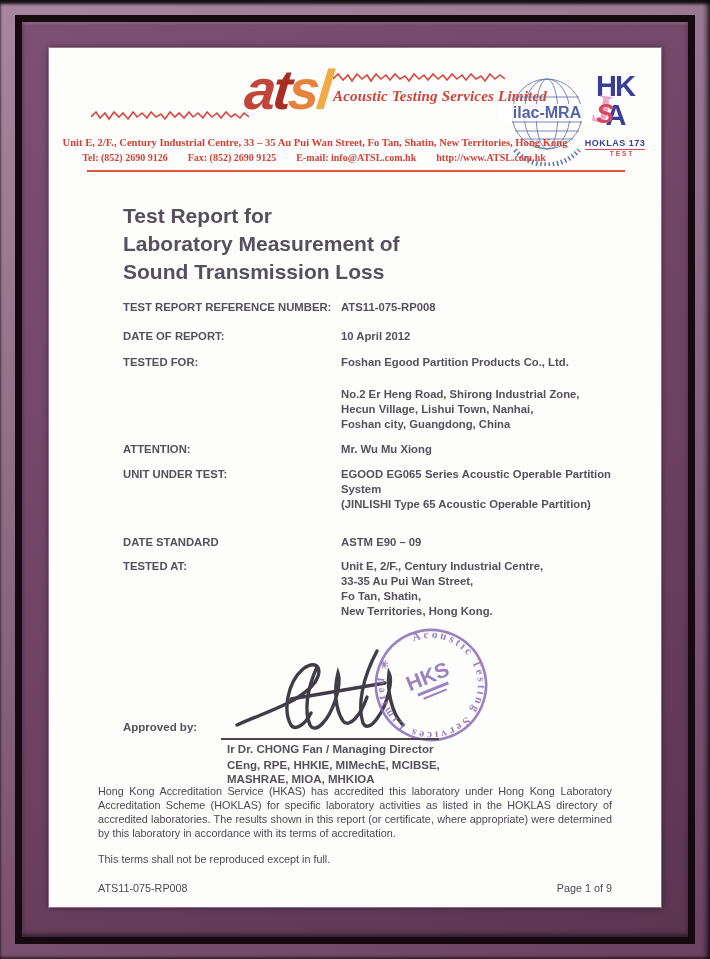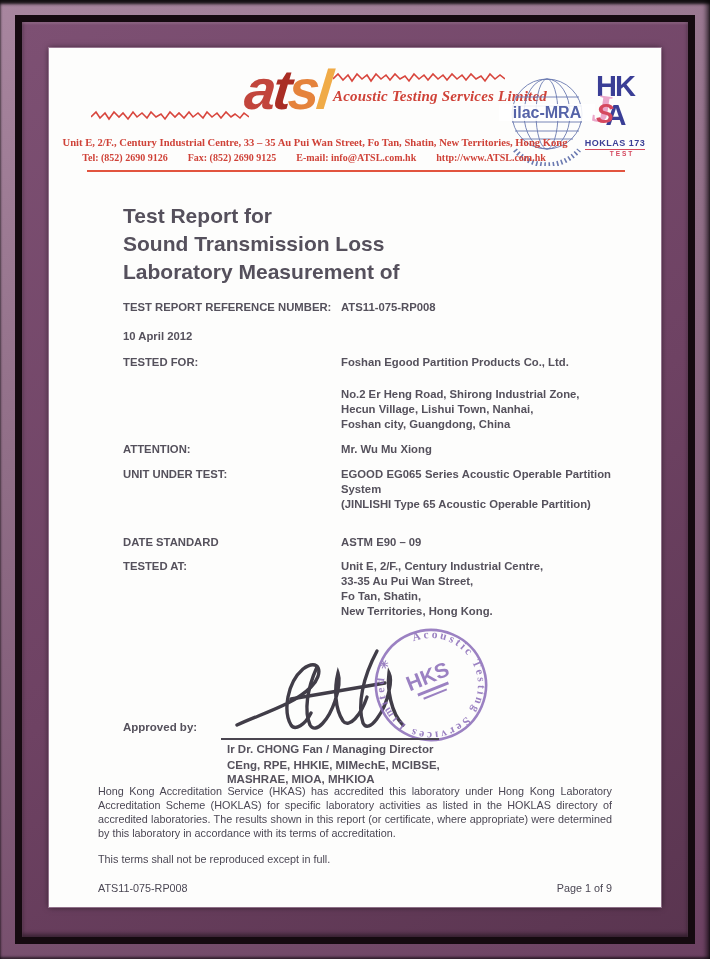--- a/index.html
+++ b/index.html
@@ -130,30 +130,31 @@
       <span>E-mail: info@ATSL.com.hk</span>
       <span>http://www.ATSL.com.hk</span>
     </div>
     <div class="rule"></div>
   </div>
 
   <div class="content">
 
     <div class="rpt-title">
       <div>Test Report for</div>
+      <div>Laboratory Measurement of</div>
       <div>Sound Transmission Loss</div>
-      <div>Laboratory Measurement of</div>
     </div>
 
     <div class="fields">
       <div class="frow r0">
         <div class="lab">TEST REPORT REFERENCE NUMBER:</div>
         <div class="val">ATS11-075-RP008</div>
       </div>
       <div class="frow r1">
+        <div class="lab">DATE OF REPORT:</div>
         <div class="val">10 April 2012</div>
       </div>
       <div class="frow r2">
         <div class="lab">TESTED FOR:</div>
         <div class="val">Foshan Egood Partition Products Co., Ltd.</div>
       </div>
       <div class="frow r3">
         <div class="lab"></div>
         <div class="val">No.2 Er Heng Road, Shirong Industrial Zone,
 Hecun Village, Lishui Town, Nanhai,

